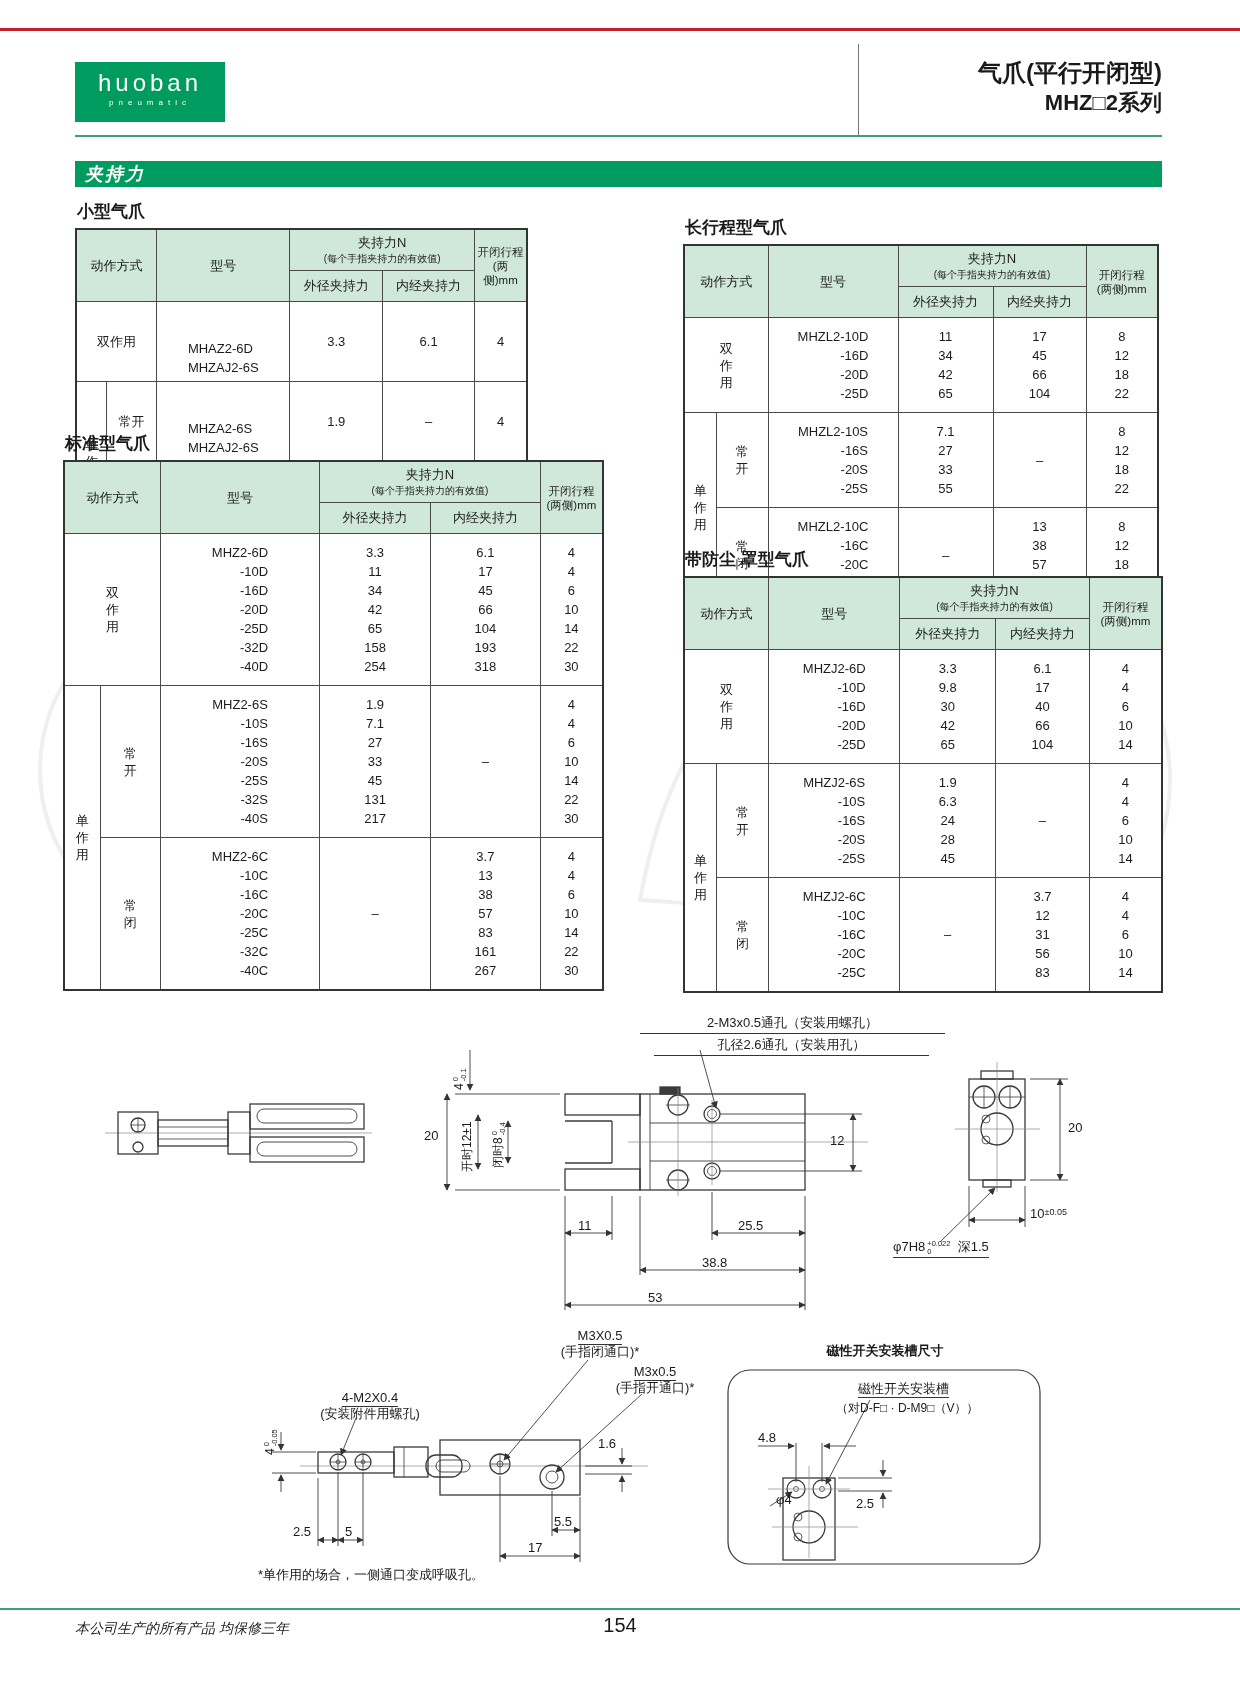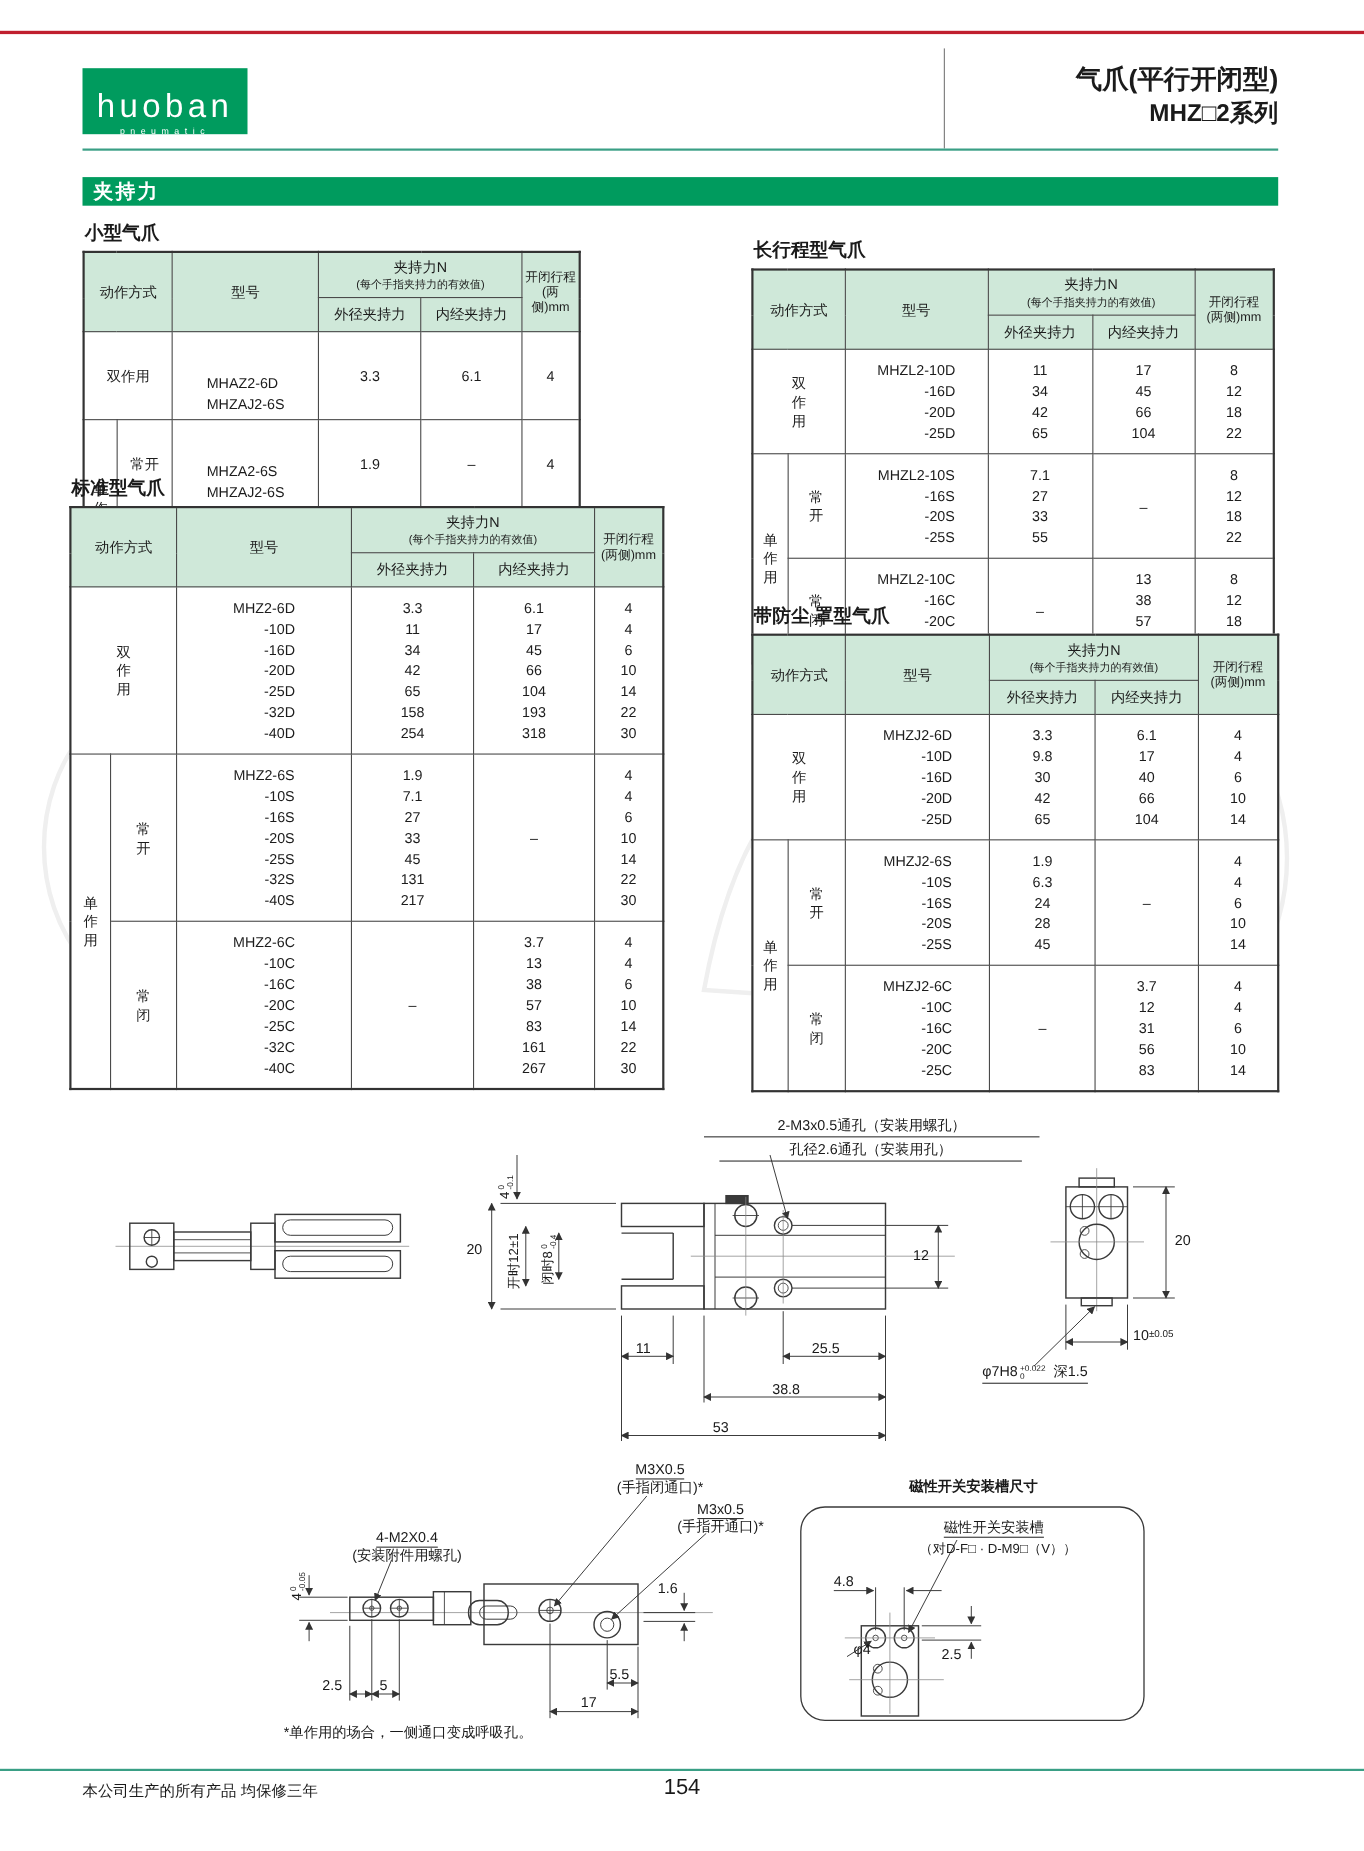--- a/index.html
+++ b/index.html
@@ -3,31 +3,31 @@
 <meta charset="utf-8">
 <style>
   html,body{margin:0;padding:0;background:#e8e8e8;}
   .page{position:relative;width:1240px;height:1683px;background:#ffffff;overflow:hidden;
         font-family:"Liberation Sans","DejaVu Sans",sans-serif;color:#1a1a1a;}
   .abs{position:absolute;}
 
   
   .top-rule{left:0;top:28px;width:1240px;height:3px;background:#c01f2f;}
   .logo{left:75px;top:62px;width:150px;height:60px;background:#009b5e;color:#fff;text-align:center;}
-  .logo-main{font-size:30px;letter-spacing:4px;margin-top:18px;font-weight:400;}
+  .logo-main{font-size:24px;letter-spacing:4px;margin-top:7px;font-weight:400;}
   .logo-sub{font-size:8px;letter-spacing:5px;margin-top:1px;}
   .doc-title{right:78px;top:58px;text-align:right;line-height:30px;}
   .doc-title .t1{font-size:24px;font-weight:bold;}
   .doc-title .t2{font-size:22px;font-weight:bold;}
   .header-divider{left:858px;top:44px;width:1px;height:91px;background:#777;}
   .teal-rule{left:75px;top:135px;width:1087px;height:2px;background:#3a9f85;}
 
   .section-bar{left:75px;width:1087px;height:26px;background:#009b5e;color:#fff;
                font-size:18px;font-weight:bold;letter-spacing:2px;line-height:26px;padding-left:10px;box-sizing:border-box;}
-  .bar1{top:161px;}
+  .bar1{top:161px;font-style:italic;}
   .bar2{top:975px;}
 
   
   .tbl-title{font-size:17px;font-weight:bold;margin:0 0 5px 2px;}
   table.tbl{border-collapse:collapse;table-layout:fixed;width:100%;background:#fff;}
   table.tbl{border:2px solid #333;}
   .tbl th,.tbl td{border:1px solid #4a4a4a;text-align:center;vertical-align:middle;
                   font-size:13px;font-weight:normal;padding:4px 1px;color:#1c1c1c;}
   .tbl th{background:#cfe8d9;}
   .tbl .hl2{font-size:10px;}
@@ -49,21 +49,21 @@
   .ann{font-size:13px;white-space:nowrap;}
   .ul{border-bottom:1px solid #333;padding-bottom:1px;}
   .ann-c{text-align:center;}
   .model-head{left:75px;top:1016px;}
   .model-head .m1{font-size:24px;font-weight:bold;letter-spacing:1px;}
   .model-head .m2{font-size:18px;font-weight:bold;margin-top:6px;}
   .model-head .m3{font-size:18px;font-weight:bold;margin-top:6px;}
 
   
   .footer-rule{left:0;top:1608px;width:1240px;height:2px;background:#3a9f85;}
-  .warranty{left:75px;top:1620px;font-size:14px;}
+  .warranty{left:75px;top:1620px;font-size:14px;font-style:italic;}
   .pageno{left:520px;top:1614px;width:200px;text-align:center;font-size:20px;}
 </style>
 </head>
 <body>
 
 <div class="page">
 
   <svg class="abs" style="left:0;top:560px" width="1240" height="420" viewBox="0 0 1240 420">
     <g fill="none" stroke="#efefef" stroke-width="4">
       <ellipse cx="170" cy="210" rx="130" ry="150"></ellipse>

